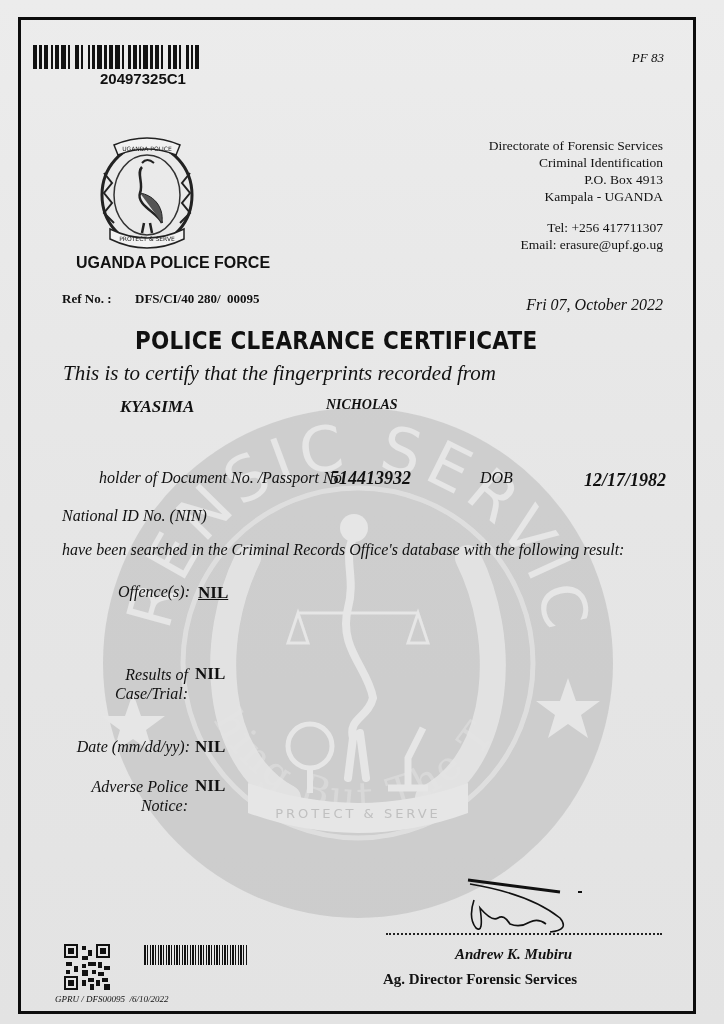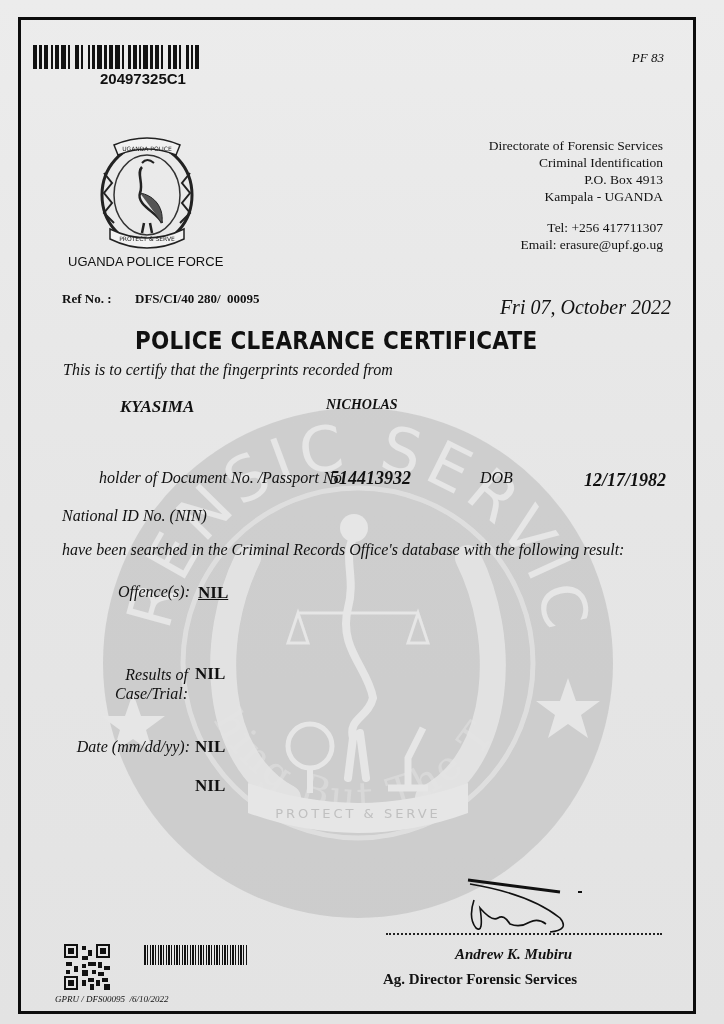--- a/index.html
+++ b/index.html
@@ -103,38 +103,38 @@
     <path d="M12 40 L20 50 L12 60 L20 70 L12 80 L22 90" fill="none" stroke="#222" stroke-width="2"></path>
     <path d="M98 40 L90 50 L98 60 L90 70 L98 80 L88 90" fill="none" stroke="#222" stroke-width="2"></path>
     <path d="M22 12 Q55 -2 88 12 L84 22 Q55 10 26 22 Z" fill="#f2f2f2" stroke="#222" stroke-width="1.5"></path>
     <text x="55" y="18" text-anchor="middle" font-size="6" font-family="DejaVu Sans, sans-serif" fill="#222">UGANDA POLICE</text>
     <path d="M50 30 Q55 24 62 30" fill="none" stroke="#222" stroke-width="2"></path>
     <path d="M50 34 C44 40 52 50 48 60 C44 72 66 80 70 90 M52 90 L50 100 M58 90 L60 100" fill="none" stroke="#222" stroke-width="2.5"></path>
     <path d="M48 60 C60 62 72 72 70 90" fill="#555" stroke="#222" stroke-width="1"></path>
     <path d="M18 96 Q55 114 92 96 L92 106 Q55 124 18 106 Z" fill="#f2f2f2" stroke="#222" stroke-width="1.5"></path>
     <text x="55" y="108" text-anchor="middle" font-size="6" font-family="DejaVu Sans, sans-serif" fill="#222">PROTECT &amp; SERVE</text>
   </svg>
-  <div class="abs sans" style="left:68px;top:254px;font-size:13px;">UGANDA POLICE FORCE</div>
+  <div class="abs sans" style="left:76px;top:254px;font-size:16px;font-weight:bold;">UGANDA POLICE FORCE</div>
 
   <div class="abs serif right" style="right:61px;top:137px;font-size:13.5px;line-height:17px;">
     <div>Directorate of Forensic Services</div>
     <div>Criminal Identification</div>
     <div>P.O. Box 4913</div>
     <div>Kampala - UGANDA</div>
     <div style="height:14px"></div>
     <div>Tel: +256 417711307</div>
     <div>Email: erasure@upf.go.ug</div>
   </div>
 
   <div class="abs serif b" style="left:62px;top:291px;font-size:13px;">Ref No. :</div>
   <div class="abs serif b" style="left:135px;top:291px;font-size:13px;white-space:pre;">DFS/CI/40 280/  00095</div>
-  <div class="abs serif it" style="right:53px;top:296px;font-size:20px;">Fri 07, October 2022</div>
+  <div class="abs serif it" style="right:61px;top:296px;font-size:16px;">Fri 07, October 2022</div>
 
   <div class="abs title" style="left:135px;top:326px;">POLICE CLEARANCE CERTIFICATE</div>
-  <div class="abs serif it" style="left:63px;top:361px;font-size:16px;">This is to certify that the fingerprints recorded from</div>
+  <div class="abs serif it" style="left:63px;top:361px;font-size:21px;">This is to certify that the fingerprints recorded from</div>
 
   <div class="abs serif it b" style="left:120px;top:397px;font-size:17px;">KYASIMA</div>
   <div class="abs serif it b" style="left:326px;top:397px;font-size:14px;text-align:center;">NICHOLAS</div>
 
   <div class="abs serif it" style="left:62px;top:469px;font-size:16px;margin-left:37px;">holder of Document No. /Passport No.</div>
   <div class="abs serif it b" style="left:330px;top:468px;font-size:18px;">514413932</div>
   <div class="abs serif it" style="left:480px;top:469px;font-size:16px;">DOB</div>
   <div class="abs serif it b" style="left:584px;top:470px;font-size:18px;">12/17/1982</div>
 
   <div class="abs serif it" style="left:62px;top:507px;font-size:16px;">National ID No. (NIN)</div>
@@ -147,20 +147,24 @@
 
   <div class="abs serif right lbl" style="left:60px;width:128px;top:665px;line-height:19px;">
     <div>Results of</div>
     <div>Case/Trial:</div>
   </div>
   <div class="abs serif val" style="left:195px;top:664px;">NIL</div>
 
   <div class="abs serif right lbl" style="left:40px;width:150px;top:738px;">Date (mm/dd/yy):</div>
   <div class="abs serif val" style="left:195px;top:737px;">NIL</div>
 
+  <div class="abs serif right lbl" style="left:40px;width:148px;top:777px;line-height:19px;">
+    <div>Adverse Police</div>
+    <div>Notice:</div>
+  </div>
   <div class="abs serif val" style="left:195px;top:776px;">NIL</div>
 
 
   <svg class="abs" style="left:440px;top:878px;" width="150" height="58" viewBox="0 0 150 58">
     <path d="M28 2 L120 14" stroke="#111" stroke-width="3" fill="none"></path>
     <path d="M30 6 Q90 16 120 40 Q130 52 110 54" stroke="#111" stroke-width="1.6" fill="none"></path>
     <path d="M34 22 Q28 40 36 50 Q44 56 40 30 Q52 44 58 40 Q64 36 70 46 Q80 50 90 44 Q98 40 106 46" stroke="#111" stroke-width="1.6" fill="none"></path>
     <path d="M138 14 L142 14" stroke="#111" stroke-width="2"></path>
   </svg>
   <div class="abs dots" style="left:386px;top:933px;width:276px;"></div>

